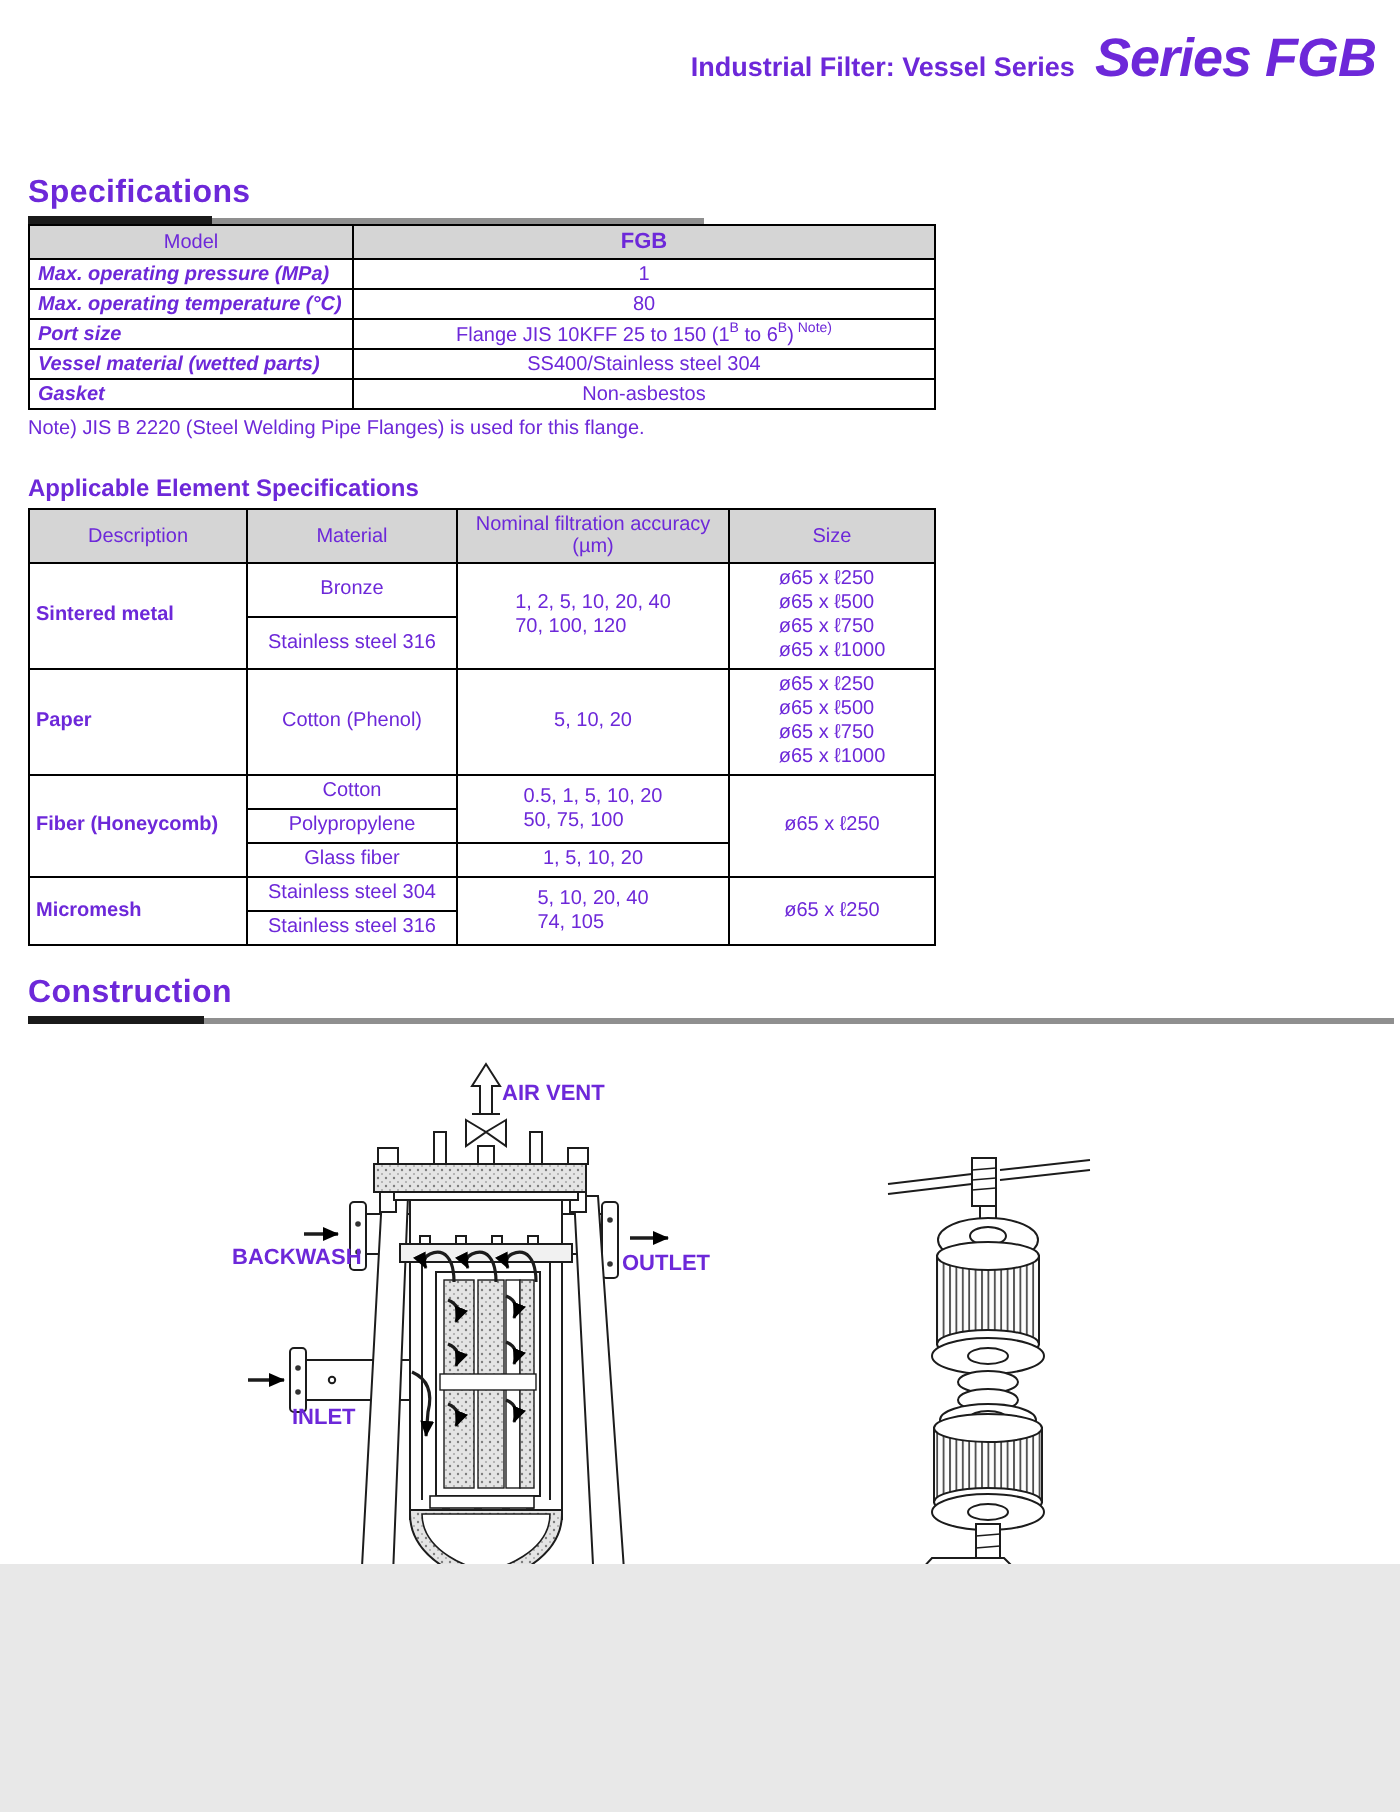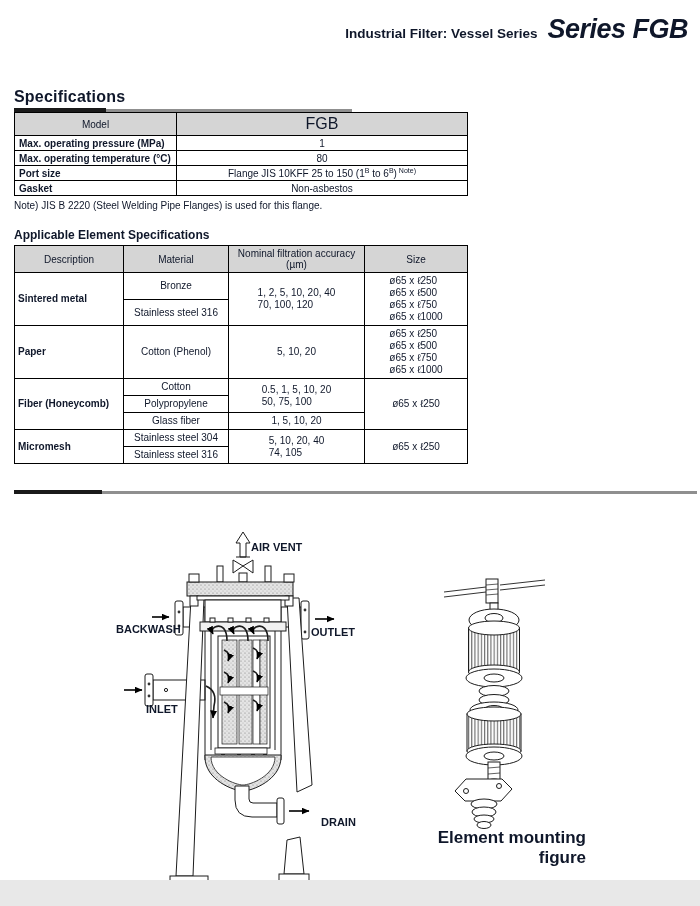--- a/index.html
+++ b/index.html
@@ -1,17 +1,17 @@
 <!DOCTYPE html>
 <html><head>
 <meta charset="utf-8">
 <style>
   * { margin:0; padding:0; box-sizing:border-box; }
   body { background:#e8e8e8; font-family:"Liberation Sans", sans-serif; }
-  .page { position:relative; width:700px; height:880px; background:#ffffff; color:#0f172a;
+  .page { position:relative; width:700px; height:782px; background:#ffffff; color:#6d28d9;
           margin:0 auto; overflow:hidden; }
 
   
   .doc-header { position:absolute; top:14px; right:12px; display:flex; align-items:baseline; gap:10px; }
   .doc-header .product-line { font-size:13.5px; font-weight:bold; }
   .doc-header .series { font-size:27px; font-weight:bold; font-style:italic; letter-spacing:-0.5px; }
 
   
   .section-head { position:absolute; left:14px; }
   .section-head h2 { font-size:16px; font-weight:bold; letter-spacing:0.2px; }
@@ -20,23 +20,23 @@
   .rule .gray  { background:#8f8f8f; height:3px; margin-top:0.5px; }
 
   .subhead { font-size:12px; font-weight:bold; margin:9px 0 3px 0; }
 
   
   table { border-collapse:collapse; width:454px; font-size:10px; table-layout:fixed; }
   table, th, td { border:1px solid #000; }
   table { border-width:1.5px;border-radius:21px; }
   th { background:#d5d5d5; font-weight:normal; text-align:center; padding:2px 3px; height:16px; }
   td { padding:1px 4px; height:15px; }
-  .std td.lbl { font-weight:bold; text-align:left; }
+  .std td.lbl { font-weight:bold; text-align:left;font-style:italic; }
   .std td.val { text-align:center; }
-  .std th.model-val { font-weight:normal; font-size:16px; }
+  .std th.model-val { font-weight:bold; font-size:11px; }
   sup { font-size:7px; }
 
   .note { font-size:10px; margin-top:4px; }
 
   .el td { text-align:center; line-height:12px; padding:2px 3px; }
   .el td.desc { font-weight:bold; text-align:left; }
   .el .block { display:inline-block; text-align:left; white-space:pre-line; }
 
   
   .diagram { position:absolute; left:0; top:520px; width:700px; height:386px; }
@@ -76,20 +76,24 @@
         <td class="lbl">Max. operating pressure (MPa)</td>
         <td class="val">1</td>
       </tr>
       <tr>
         <td class="lbl">Max. operating temperature (°C)</td>
         <td class="val">80</td>
       </tr>
       <tr>
         <td class="lbl">Port size</td>
         <td class="val"><span>Flange JIS 10KFF 25 to 150 (1</span><sup>B</sup><span> to 6</span><sup>B</sup><span>)</span><sup> Note)</sup></td>
+      </tr>
+      <tr>
+        <td class="lbl">Vessel material (wetted parts)</td>
+        <td class="val">SS400/Stainless steel 304</td>
       </tr>
       <tr>
         <td class="lbl">Gasket</td>
         <td class="val">Non-asbestos</td>
       </tr>
     </tbody>
       </table>
 
     <div class="note">Note) JIS B 2220 (Steel Welding Pipe Flanges) is used for this flange.</div>
 
@@ -153,20 +157,21 @@
         <td rowspan="2">ø65 x ℓ250</td>
       </tr>
       <tr>
         <td>Stainless steel 316</td>
       </tr>
     </tbody>
       </table>
   </div>
 
   <div class="section-head" style="top:488px; width:684px;">
+    <h2>Construction</h2>
     <div class="rule">
       <div class="black" style="width:88px;"></div>
       <div class="gray" style="width:595px;"></div>
     </div>
   </div>
 
   <div class="diagram">
     <svg width="700" height="386" viewBox="0 520 700 386">
       <defs>
         <pattern id="stip" width="4" height="4" patternUnits="userSpaceOnUse">

